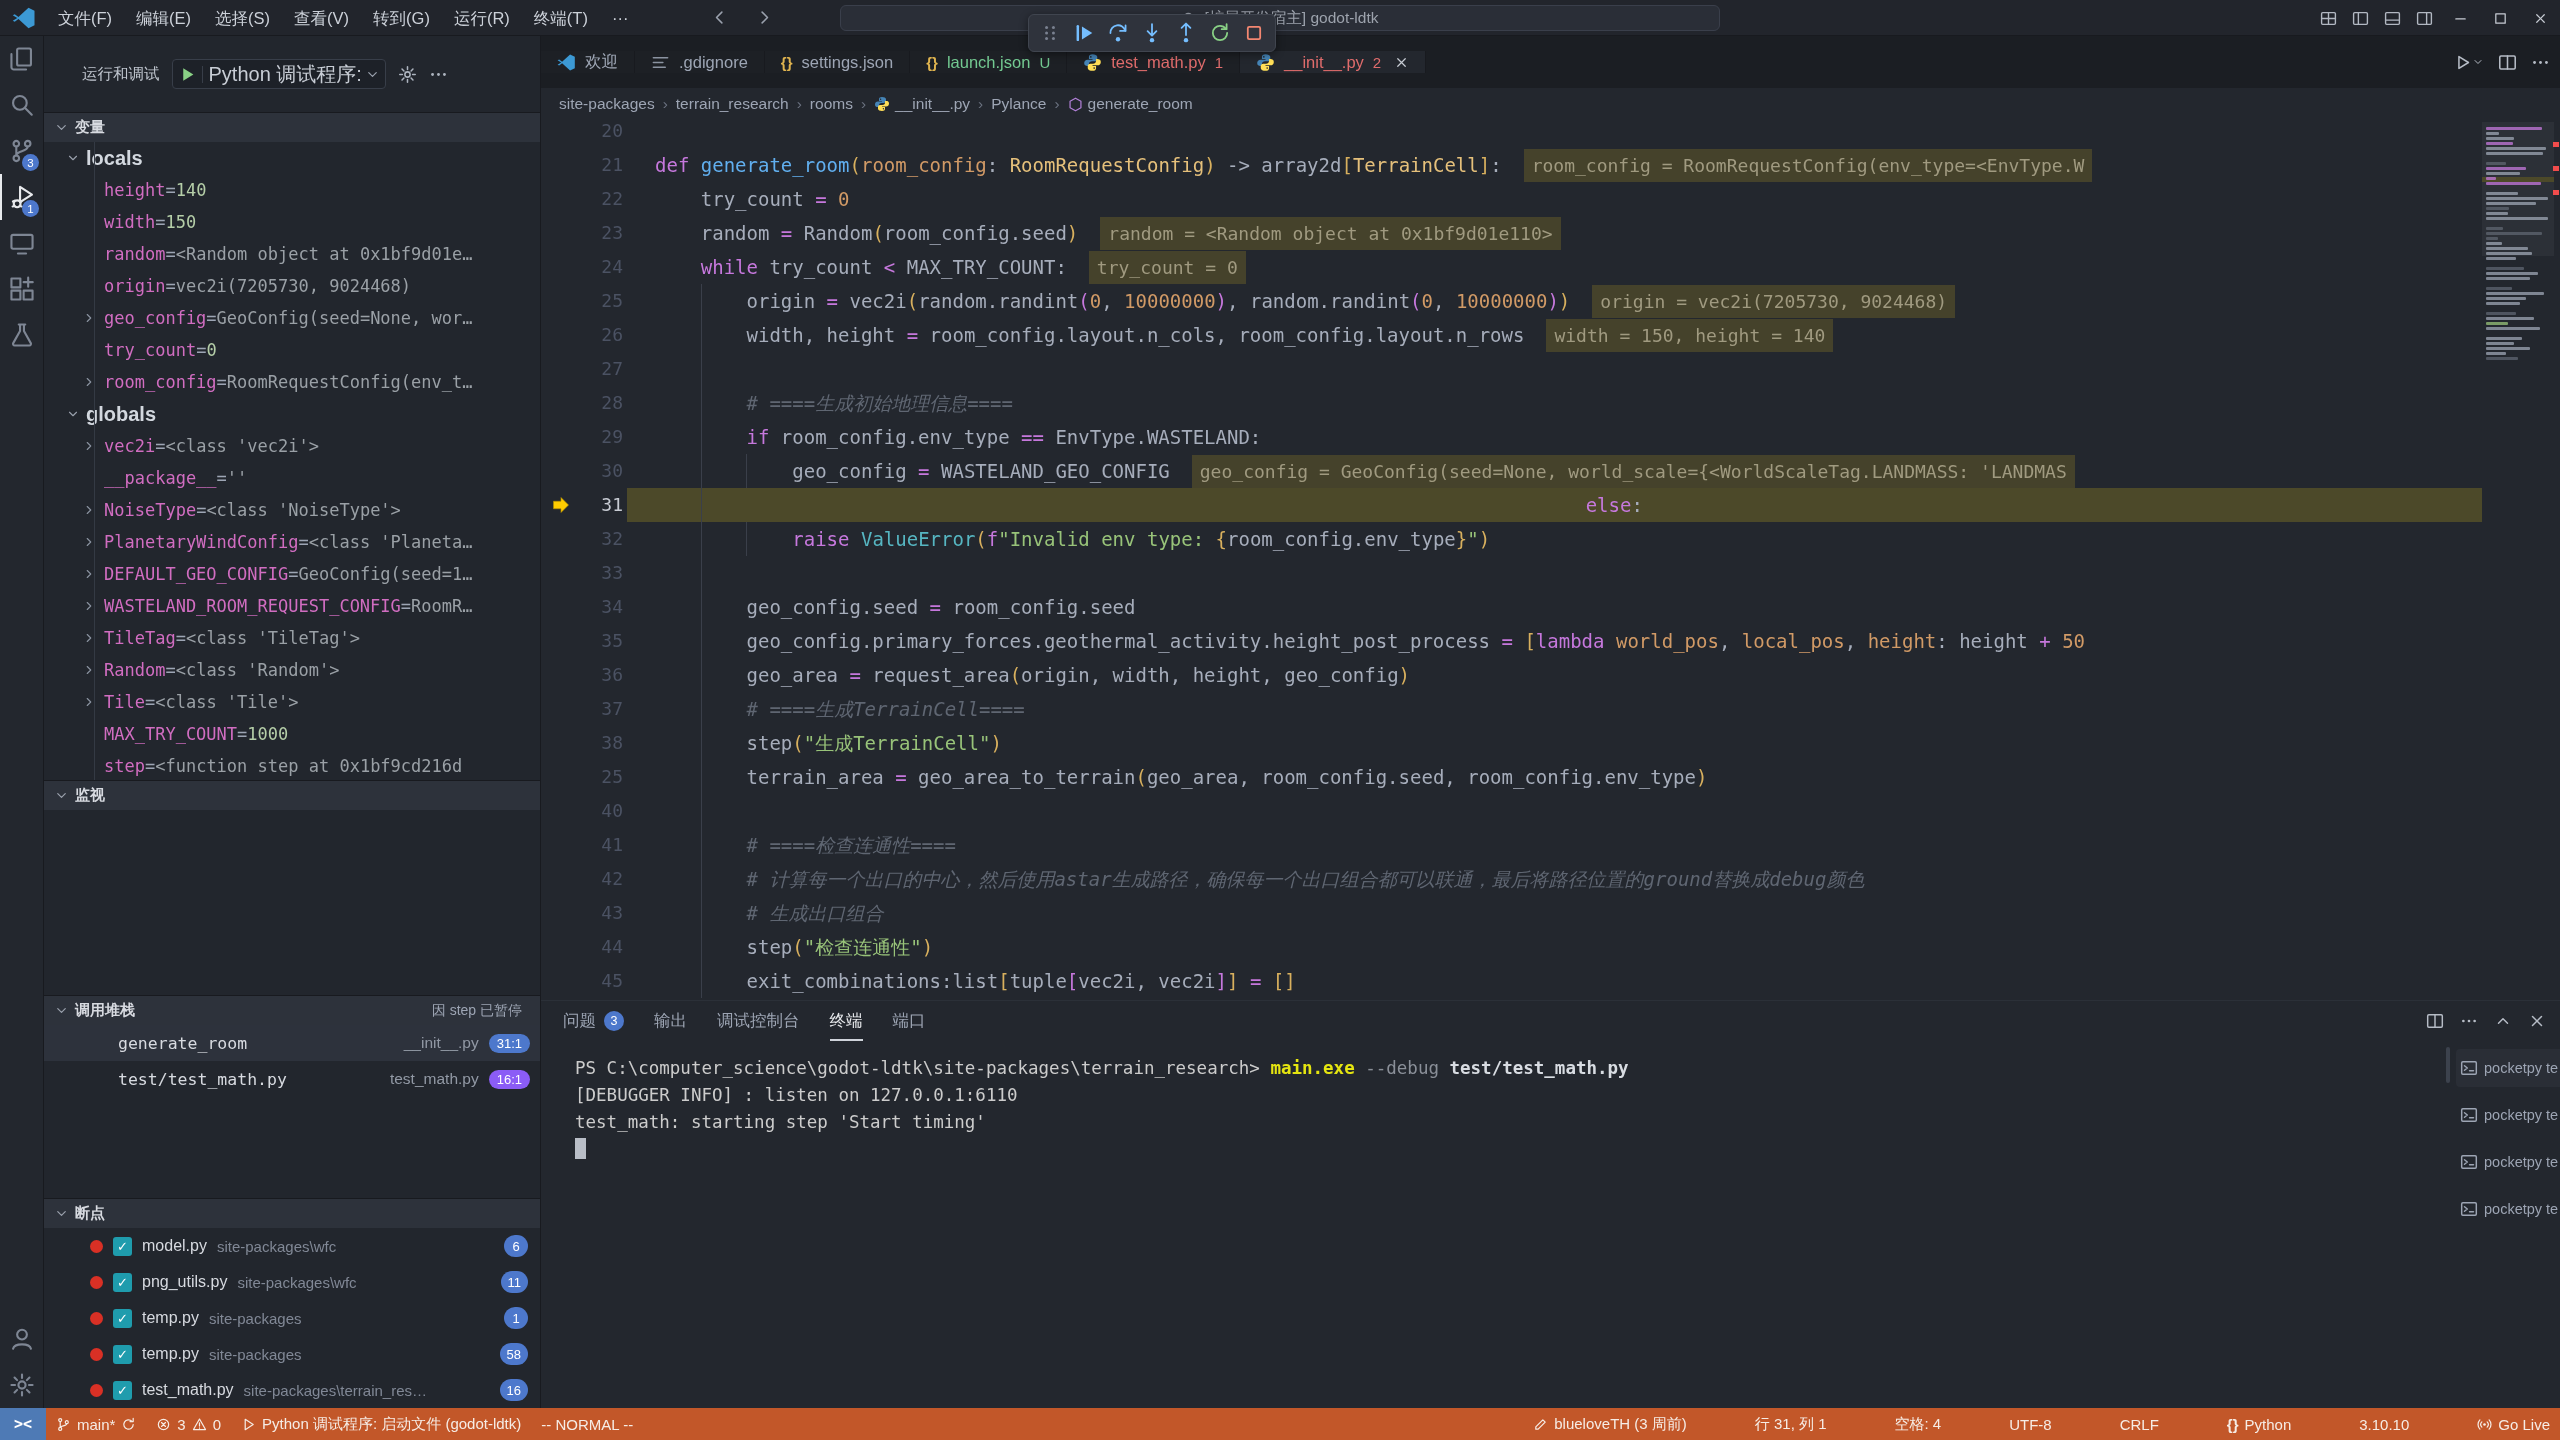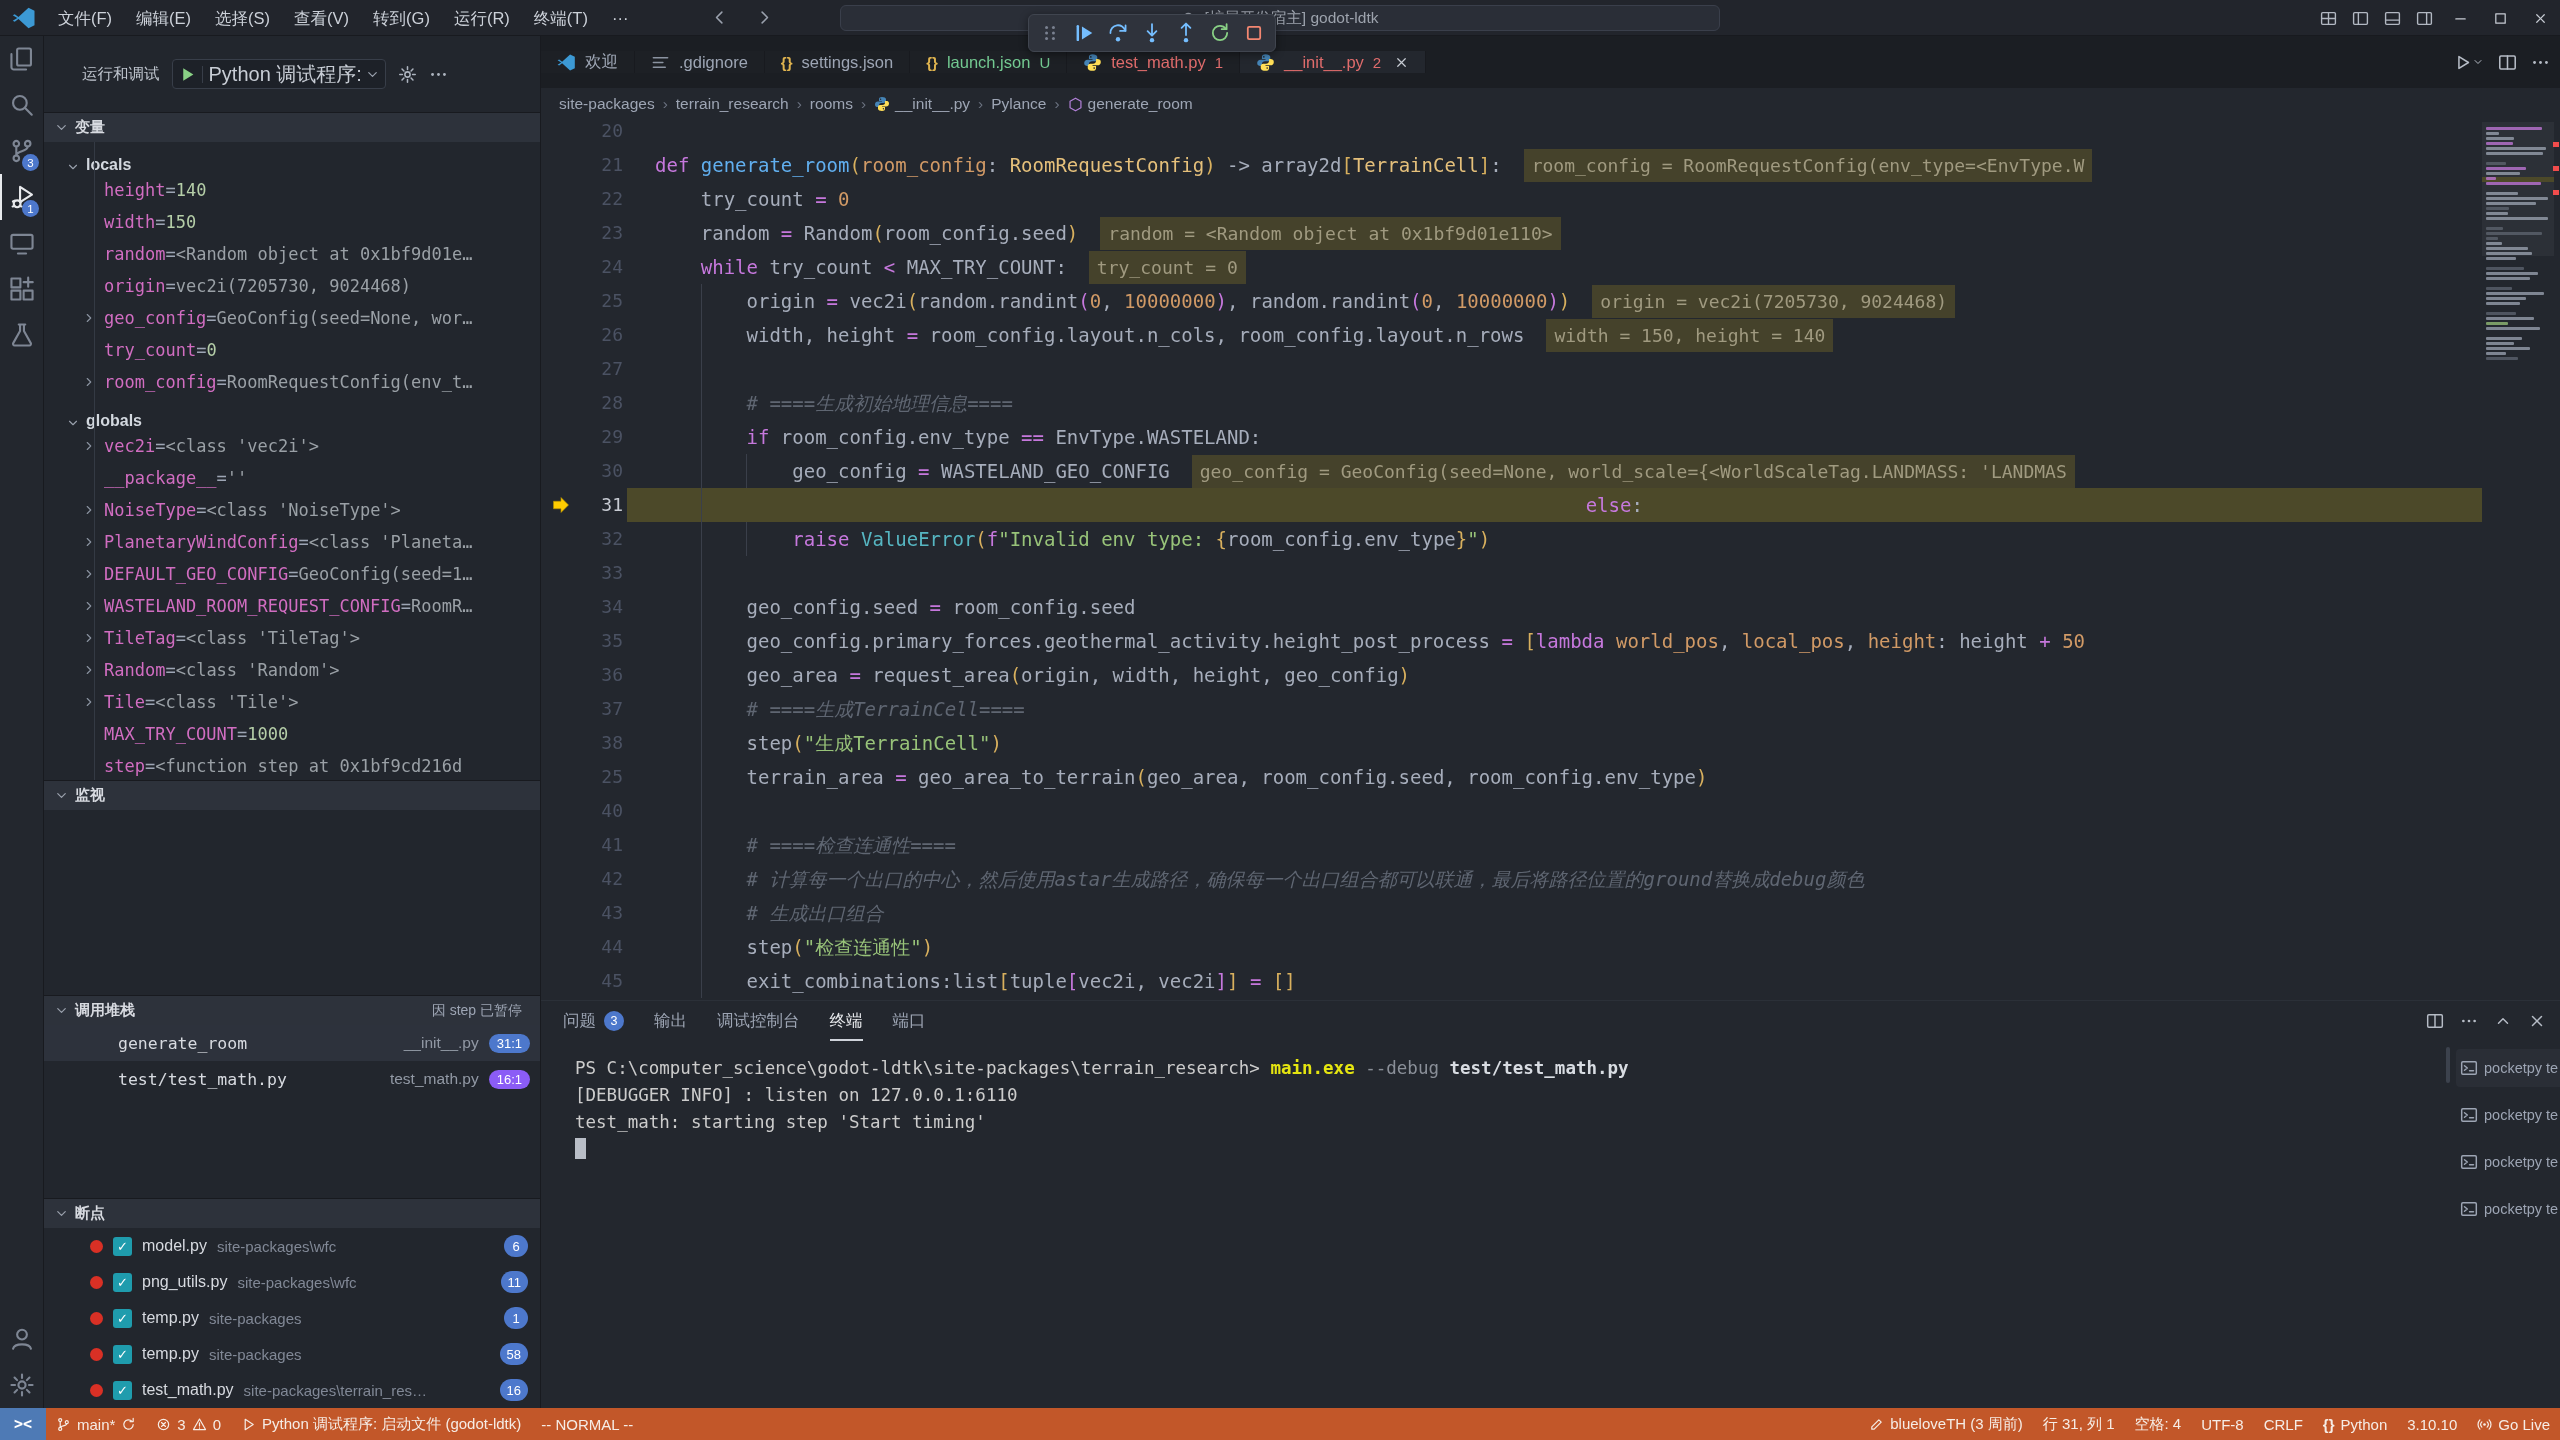--- a/index.html
+++ b/index.html
@@ -42,21 +42,21 @@
   #sb-config .lbl { flex:1; font-size:20px; color:#c8cdd5; padding:0 6px; white-space:nowrap; overflow:hidden; }
   #sb-config .chev { width:20px; color:#9aa1ad; }
   .sb-act { color:#adb4bf; }
 
   .sect-head { height:30px; background:#2d323b; border-top:1px solid #181a1f; display:flex; align-items:center; gap:6px; padding:0 10px; color:#d7dae0; font-weight:bold; font-size:15px; flex:none; }
   .sect-head .chv { color:#9aa1ad; }
   .sect-note { margin-left:auto; font-weight:normal; font-size:14px; color:#9da5b4; padding-right:8px; }
 
   #vars-body { height:638px; overflow:hidden; position:relative; flex:none; }
   #vars-guide { position:absolute; left:50px; top:0; bottom:0; width:1px; background:#343a44; }
-  .vgroup { height:32px; display:flex; align-items:flex-end; gap:6px; padding-left:22px; font-size:16px; font-weight:bold; color:#d3d8df; }
+  .vgroup { height:32px; display:flex; align-items:center; gap:6px; padding-left:22px; font-size:20px; font-weight:bold; color:#d3d8df; }
   .vrow { height:32px; display:flex; align-items:center; font-size:17px; white-space:nowrap; overflow:hidden; padding-left:60px; }
   .vrow .vchev { width:22px; margin-left:-22px; color:#8b93a1; display:flex; }
   .vname { color:#d16dc1; }
   .veq { color:#9da5b4; }
   .v-num { color:#b5cea8; }
   .v-obj { color:#9aa0a6; }
 
   #watch-body { height:185px; background:#22262d; flex:none; }
 
   .cs-row { height:36px; display:flex; align-items:center; padding:0 10px 0 74px; font-size:16.5px; color:#d7dae0; }
@@ -122,21 +122,21 @@
   #term-cursor { display:inline-block; width:11px; height:21px; background:#b9bec7; vertical-align:-4px; }
   #term-list { position:absolute; right:0; top:8px; width:104px; }
   .tl-row { height:38px; margin-bottom:9px; display:flex; align-items:center; gap:6px; font-size:14.5px; color:#9da5b4; padding-left:4px; overflow:hidden; white-space:nowrap; }
   .tl-row.sel { background:#2a2e36; border-radius:4px 0 0 4px; }
   #term-scroll { position:absolute; right:110px; top:6px; width:4px; height:36px; background:#3c424d; border-radius:2px; }
 
   
   #statusbar { height:32px; background:#c25729; color:#f6ece5; display:flex; align-items:center; font-size:15px; }
   .st-item { display:flex; align-items:center; gap:6px; padding:0 10px; height:32px; white-space:nowrap; }
   #st-remote { background:#4e7ab5; width:46px; justify-content:center; color:#fff; }
-  #st-right { margin-left:auto; display:flex; align-items:center; }
+  #st-right { margin-left:auto; display:flex; align-items:center;gap:48px; }
 </style>
 </head>
 <body>
 
 <div id="app">
 
   <header id="titlebar">
     <span id="tb-logo">
         <svg width="24" height="24" viewBox="0 0 16 16" fill="none" stroke="currentColor" stroke-width="1.3" stroke-linecap="round" stroke-linejoin="round">
           <path d="M11 1.2L4.3 7.4 1.8 5.5l-1.3.7 3 1.8-3 1.8 1.3.7 2.5-1.9 6.7 6.2 4-1.9V3.1z" fill="#3c99d4" stroke="none"></path>

